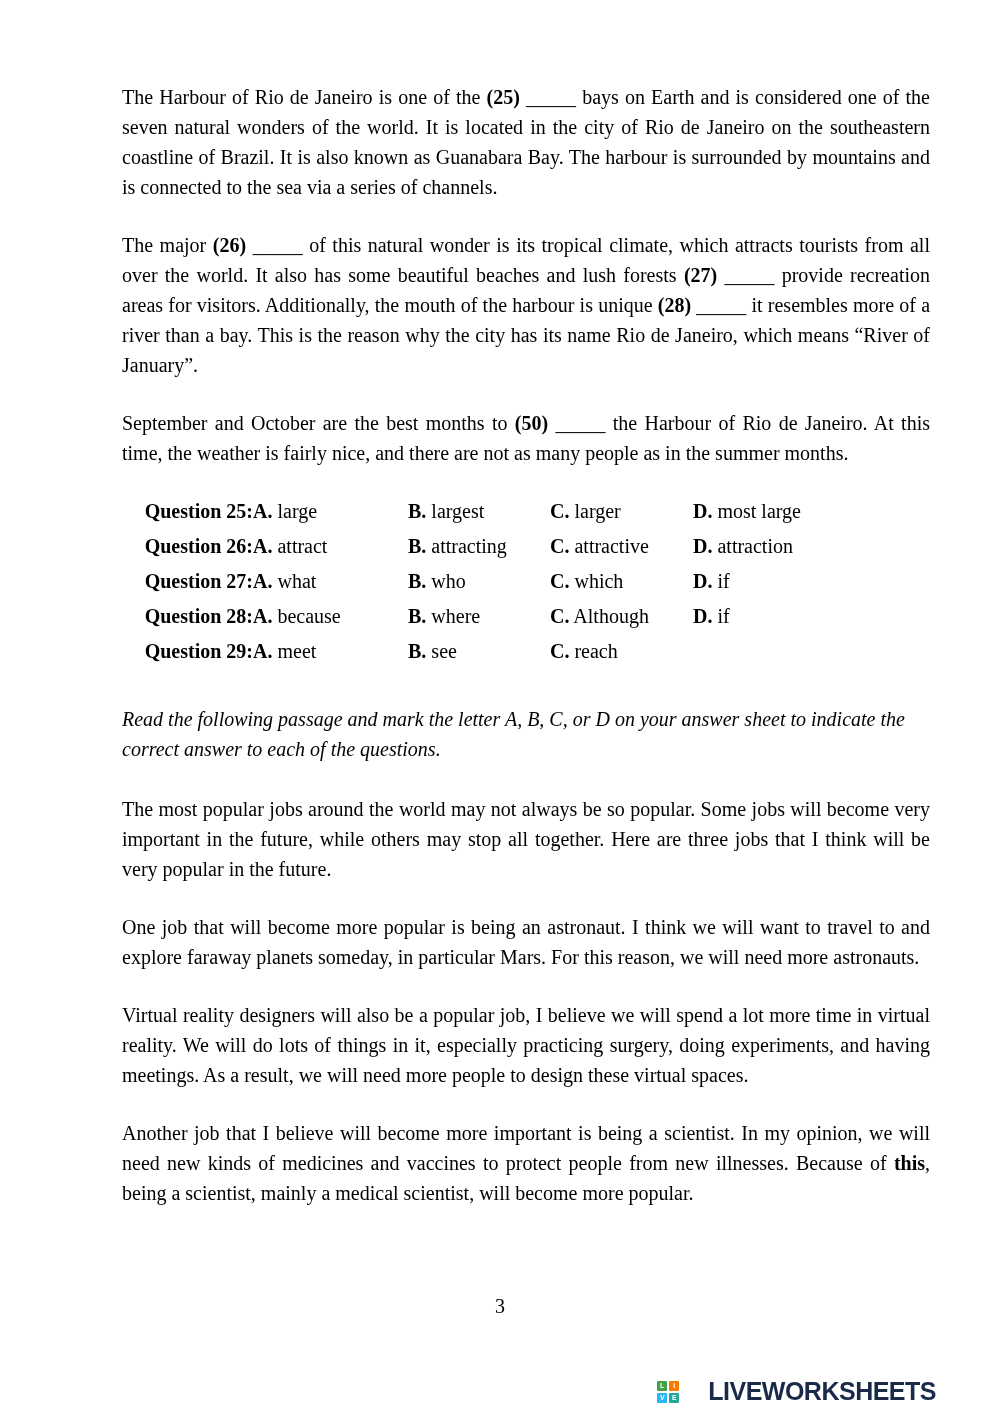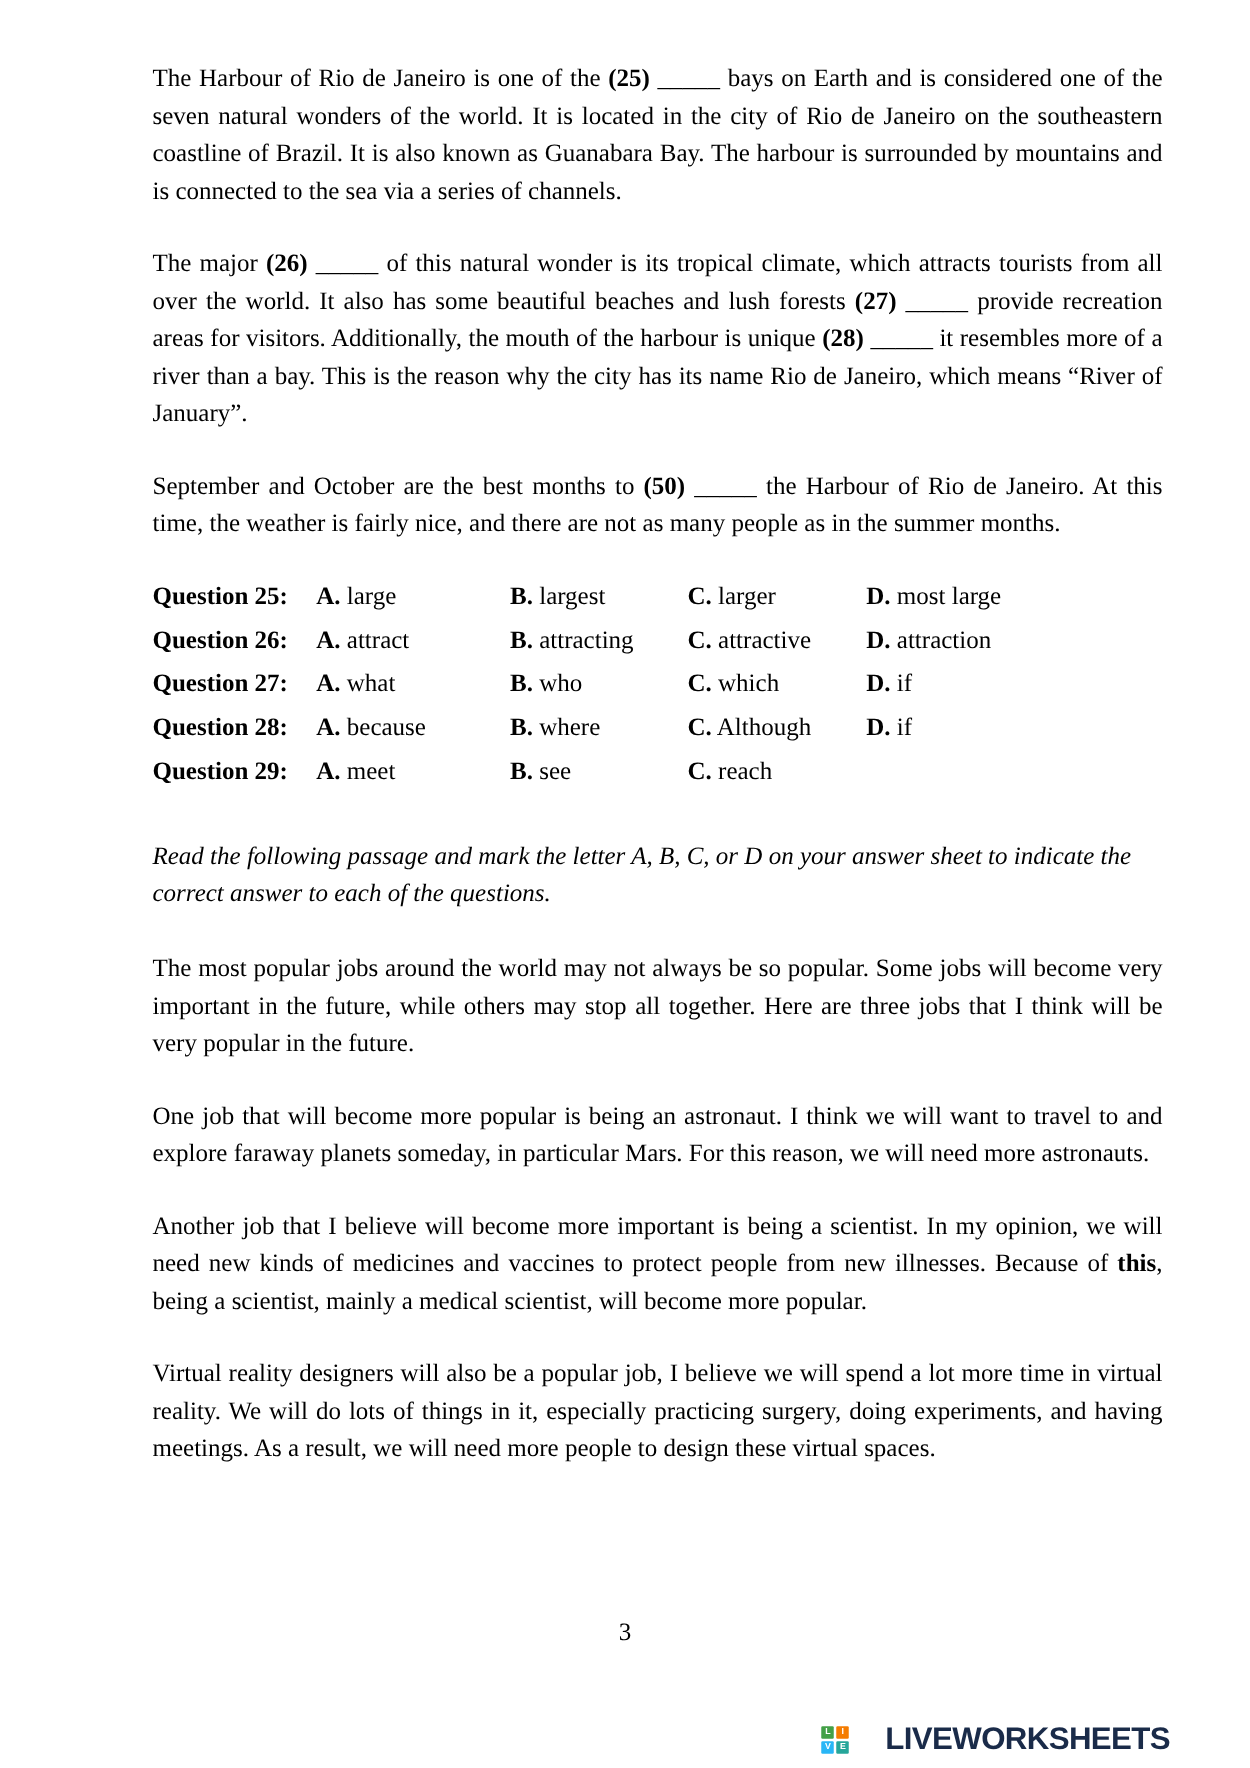--- a/index.html
+++ b/index.html
@@ -12,40 +12,40 @@
     height: 1414px;
     position: relative;
     overflow: hidden;
     font-family: "Liberation Serif", serif;
     font-size: 20px;
     color: #000000;
   }
   .page {
     position: absolute;
     inset: 0;
-    padding: 48px 70px 0 122px;
+    padding: 82px 70px 0 122px;
     box-sizing: border-box;
   }
   .para {
     margin: 0 0 28px 0;
     line-height: 30px;
     text-align: justify;
   }
   .b { font-weight: bold; }
   .questions {
     margin: 0 0 0 0;
   }
   .q-row {
     display: grid;
     grid-template-columns: 131px 155px 142px 143px 1fr;
     line-height: 30px;
     margin-bottom: 5px;
     align-items: baseline;
   }
-  .q-label { font-weight: bold; }
+  .q-label { font-weight: bold; text-align: right; }
   .q-opt { white-space: nowrap; }
   .instruction {
     margin: 38px 0 30px 0;
     line-height: 30px;
     font-weight: normal;
     font-style: italic;
     text-align: left;
   }
   .page-number {
     position: absolute;
@@ -141,22 +141,22 @@
       <span class="q-opt"><span class="b">B.</span> <span>see</span></span>
       <span class="q-opt"><span class="b">C.</span> <span>reach</span></span>
     </div>
 
   </div>
 
   <p class="instruction">Read the following passage and mark the letter A, B, C, or D on your answer sheet to indicate the correct answer to each of the questions.</p>
 
   <p class="para"><span>The most popular jobs around the world may not always be so popular. Some jobs will become very important in the future, while others may stop all together. Here are three jobs that I think will be very popular in the future.</span></p>
   <p class="para"><span>One job that will become more popular is being an astronaut. I think we will want to travel to and explore faraway planets someday, in particular Mars. For this reason, we will need more astronauts.</span></p>
+  <p class="para"><span>Virtual reality designers will also be a popular job, I believe we will spend a lot more time in virtual reality. We will do lots of things in it, especially practicing surgery, doing experiments, and having meetings. As a result, we will need more people to design these virtual spaces.</span></p>
   <p class="para"><span>Another job that I believe will become more important is being a scientist. In my opinion, we will need new kinds of medicines and vaccines to protect people from new illnesses. Because of </span><span class="b">this</span><span>, being a scientist, mainly a medical scientist, will become more popular.</span></p>
-  <p class="para"><span>Virtual reality designers will also be a popular job, I believe we will spend a lot more time in virtual reality. We will do lots of things in it, especially practicing surgery, doing experiments, and having meetings. As a result, we will need more people to design these virtual spaces.</span></p>
 
   <div class="page-number">3</div>
 
   <div class="footer-logo">
     <span class="logo-grid">
       <span class="sq" style="background: rgb(67, 160, 71);">L</span>
       <span class="sq" style="background: rgb(245, 124, 0);">I</span>
       <span class="sq" style="background: rgb(41, 182, 246);">V</span>
       <span class="sq" style="background: rgb(38, 166, 154);">E</span>
     </span>

